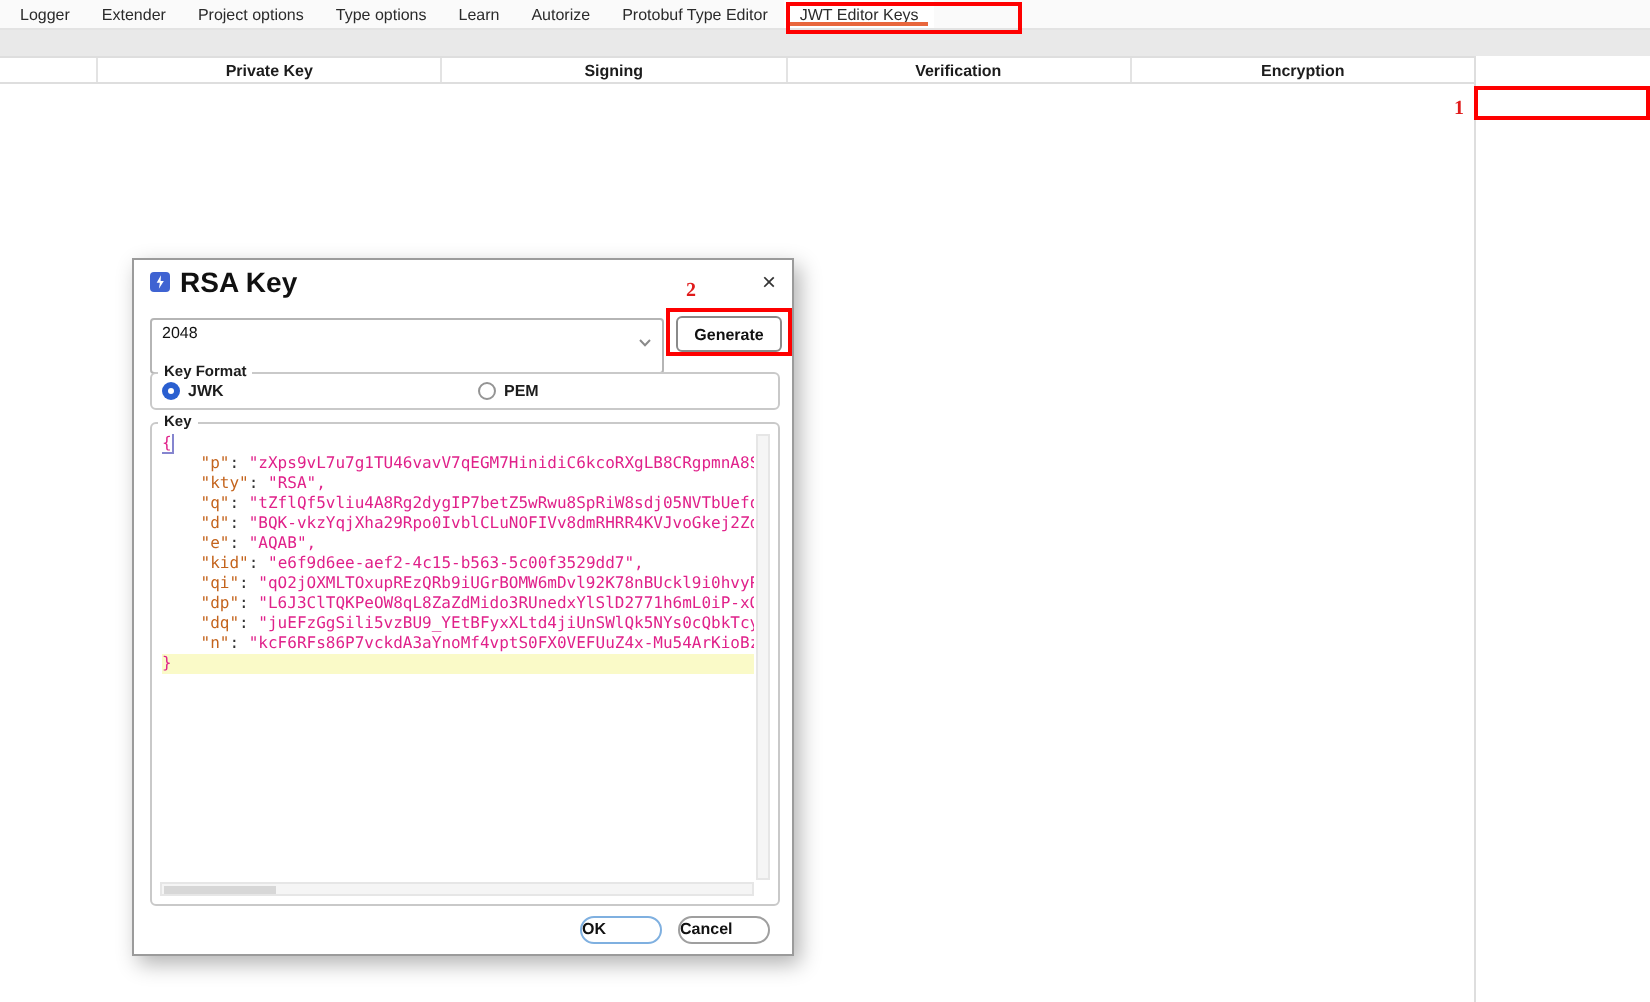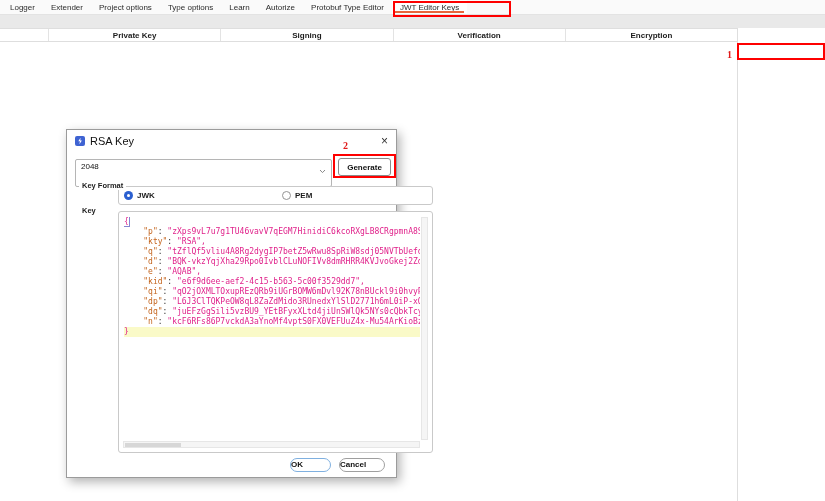--- a/index.html
+++ b/index.html
@@ -33,31 +33,31 @@
   .anno-box { position:absolute; border:2px solid #fe0000; background:transparent; pointer-events:none; }
   .anno-num { position:absolute; color:#e01b1b; font-family:"Liberation Serif", serif; font-size:10px; font-weight:600; }
 
   
   .dialog { position:absolute; left:66px; top:129px; width:331px; height:349px; background:#fff;
             border:1px solid #9b9b9b; box-shadow:3px 4px 10px rgba(0,0,0,0.3); }
   .titlebar { position:absolute; top:0; left:0; right:0; height:21px; display:flex; align-items:center;
               padding:0 8px; background:#fff; }
   .app-icon { width:10px; height:10px; border-radius:2px; background:#3f63d2; margin-right:5px;
               display:flex; align-items:center; justify-content:center; flex:0 0 auto; }
-  .dlg-title { font-size:11px; font-weight:400; color:#111; }
+  .dlg-title { font-size:14px; font-weight:700; color:#111; }
   .dlg-close { margin-left:auto; font-size:12px; line-height:10px; color:#333; cursor:pointer; }
 
   .combo { position:absolute; left:8px; top:29px; width:257px; height:28px; border:1px solid #b5b5b5;
            border-radius:2px; font-size:8px; color:#111; line-height:13px; padding-left:5px; background:#fff; cursor:pointer; }
   .combo .chev { position:absolute; right:5px; top:5px; }
   .gen-btn { position:absolute; left:271px; top:28px; width:53px; height:18px; background:#fff;
              border:1px solid #8a8a8a; border-radius:3px; font-family:"Liberation Sans",sans-serif;
              font-size:8px; font-weight:600; color:#111; cursor:pointer; }
 
-  .fieldset { position:absolute; border:1px solid #c9c9c9; border-radius:3px; background:#fff;margin-left:43px; }
+  .fieldset { position:absolute; border:1px solid #c9c9c9; border-radius:3px; background:#fff; }
   .legend { position:absolute; font-size:7.5px; font-weight:700; color:#1c1c1c; background:#fff; padding:0 3px; z-index:2; }
   .fs-format { left:8px; top:56px; width:315px; height:19px; }
   .lg-format { left:12px; top:51px; }
   .kf-option { position:absolute; top:4px; display:flex; align-items:center; }
   .kf-option:nth-child(1) { left:5px; }
   .kf-option:nth-child(2) { left:163px; }
   .radio { width:9px; height:9px; border-radius:50%; margin-right:4px; position:relative; }
   .radio.on { background:#2a5fd0; }
   .radio.on::after { content:""; position:absolute; left:3px; top:3px; width:3px; height:3px; border-radius:50%; background:#fff; }
   .radio.off { background:#fff; border:1px solid #949494; }

